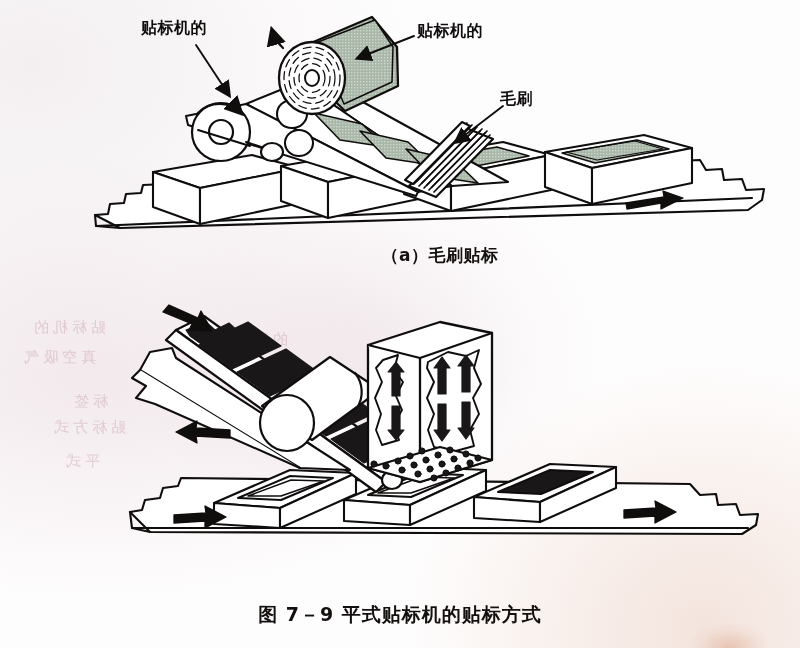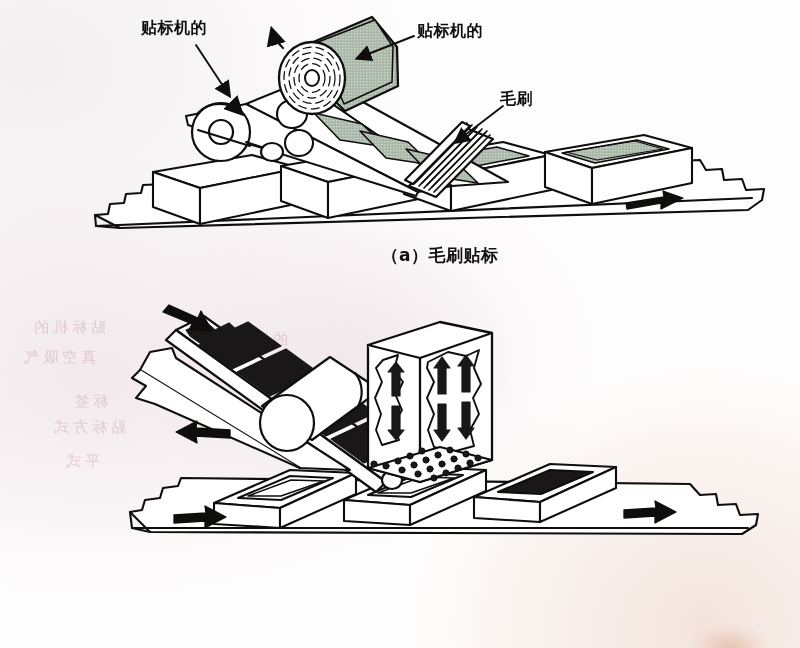--- a/index.html
+++ b/index.html
@@ -288,15 +288,16 @@
         <path d="M624,510 L656,508 L655,501 L676,512 L655,523 L655,516 L624,518 Z" fill="#100d0d" stroke-width="1.3"></path>
       </g>
     </g>
   </svg>
 
   <div class="lbl" id="lbl-rewind">贴标机的</div>
   <div class="lbl" id="lbl-rolllabel">贴标机的</div>
   <div class="lbl" id="lbl-brush">毛刷</div>
 
   <div class="cap" id="cap-a">（a）毛刷贴标</div>
+  <div class="cap" id="fig-title">图 7－9    平式贴标机的贴标方式</div>
 
   <div id="smudge"></div>
 </div>
 
 </body></html>

